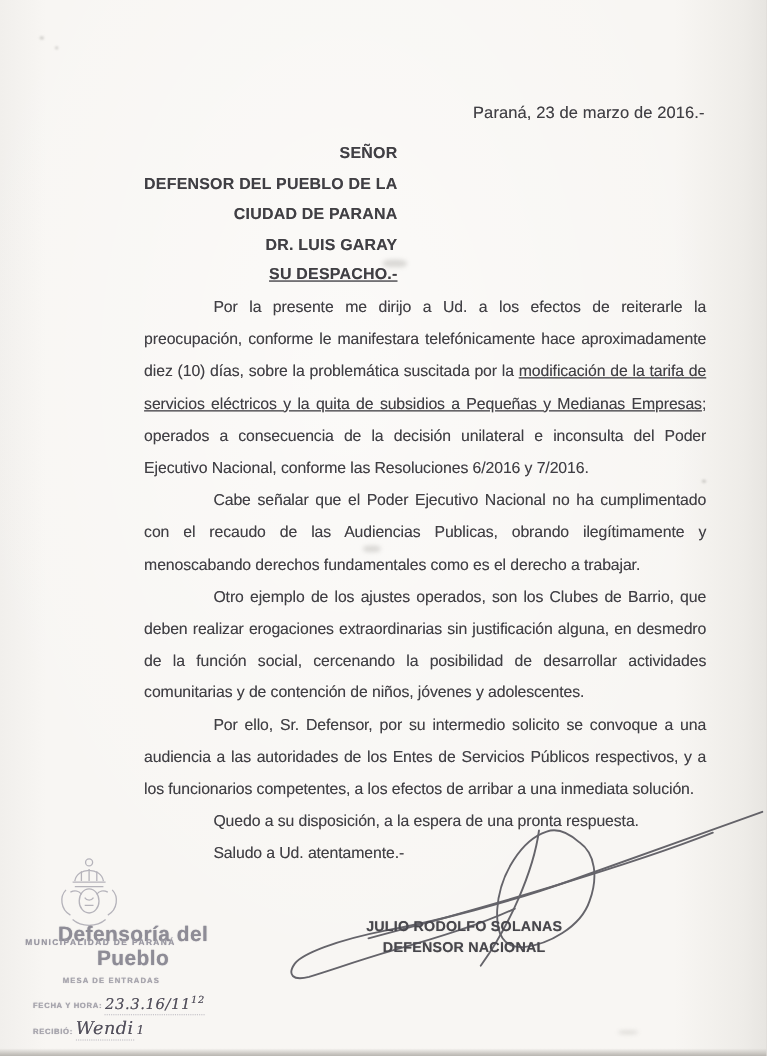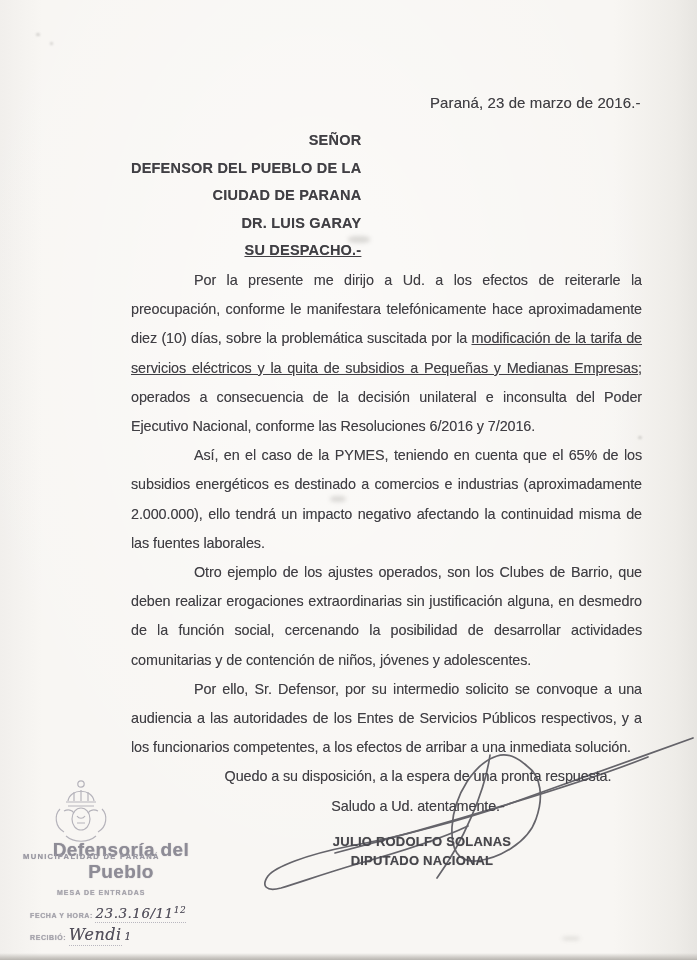--- a/index.html
+++ b/index.html
@@ -34,21 +34,21 @@
     text-align:right;
   }
   .despacho{text-decoration:underline;}
   .body-block{
     position:absolute;left:131px;top:266px;width:511px;
     font-size:14.4px;line-height:29.2px;
     text-align:justify;letter-spacing:-.1px;
     text-shadow:0 0 .6px rgba(64,63,68,.45);
   }
   .body-block p{margin:0;text-indent:63px;}
-  .body-block p.closing{text-align:center;}
+  .body-block p.closing{text-align:left;}
   .uline{text-decoration:underline;margin-top:48px;}
   .sig-block{
     position:absolute;left:322px;top:832px;width:200px;
     text-align:center;font-size:13px;font-weight:700;line-height:19px;
     letter-spacing:.2px;color:#47464b;
     text-shadow:0 0 .7px rgba(64,63,68,.5);
   }
   .signature-svg{position:absolute;left:235px;top:722px;pointer-events:none;}
 
   .stamp-emblem{position:absolute;left:50px;top:779px;opacity:.8;}
@@ -102,30 +102,30 @@
   <div class="recipient-block">
     <div>SEÑOR</div>
     <div>DEFENSOR DEL PUEBLO DE LA</div>
     <div>CIUDAD DE PARANA</div>
     <div>DR. LUIS GARAY</div>
     <div class="despacho">SU DESPACHO.-</div>
   </div>
 
   <div class="body-block">
     <p><span>Por la presente me dirijo a Ud. a los efectos de reiterarle la preocupación, conforme le manifestara telefónicamente hace aproximadamente diez (10) días, sobre la problemática suscitada por la </span><span class="uline">modificación de la tarifa de servicios eléctricos y la quita de subsidios a Pequeñas y Medianas Empresas</span><span>; operados a consecuencia de la decisión unilateral e inconsulta del Poder Ejecutivo Nacional, conforme las Resoluciones 6/2016 y 7/2016.</span></p>
-    <p>Así, en el caso de la PYMES, teniendo en cuenta que el 65% de los subsidios energéticos  es destinado a comercios e industrias (aproximadamente 2.000.000), ello tendrá un  impacto negativo afectando la continuidad misma de las fuentes laborales.</p>
+    <p>Cabe señalar que el Poder Ejecutivo Nacional no ha cumplimentado con el recaudo de las Audiencias Publicas, obrando ilegítimamente y menoscabando derechos fundamentales como es el derecho a trabajar.</p>
     <p>Otro ejemplo de los ajustes operados, son los Clubes de Barrio, que deben realizar erogaciones extraordinarias sin justificación alguna, en desmedro de la función social, cercenando la  posibilidad de desarrollar actividades comunitarias y de contención de niños, jóvenes y adolescentes.</p>
     <p>Por ello, Sr. Defensor, por su intermedio solicito se convoque a una audiencia a las autoridades de los Entes de Servicios Públicos respectivos, y a los funcionarios competentes, a los efectos de  arribar a una  inmediata solución.</p>
     <p class="closing">Quedo a su disposición, a la espera de una pronta respuesta.</p>
     <p class="closing">Saludo a Ud. atentamente.-</p>
   </div>
 
   <div class="sig-block">
     <div>JULIO RODOLFO SOLANAS</div>
-    <div>DIPUTADO NACIONAL</div>
+    <div>DEFENSOR NACIONAL</div>
   </div>
 
   <svg class="signature-svg" width="462" height="178" viewBox="0 0 462 178">
     <g fill="none" stroke="#4c4b53" stroke-width="1.7" stroke-linecap="round" opacity="0.85">
       <path d="M 262,34 C 240,41 219,72 217,105 C 216,128 223,140 241,139 C 263,137 293,121 301,97 C 309,75 306,54 292,44 C 283,36 273,30 262,34"></path>
       <path d="M 255,33 C 250,70 228,120 202,156"></path>
       <path d="M 458,16 C 400,37 340,58 285,78 C 230,98 160,116 115,124 C 70,133 40,145 33,154 C 26,164 31,170 46,166 C 66,160 88,152 122,142 C 172,128 212,114 233,104"></path>
       <path d="M 413,35 C 340,64 200,105 100,131"></path>
     </g>
   </svg>

